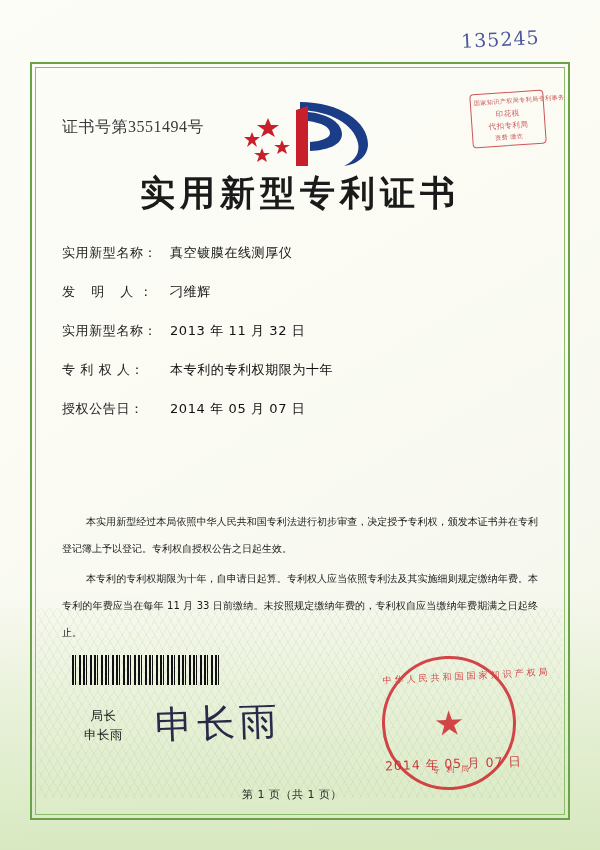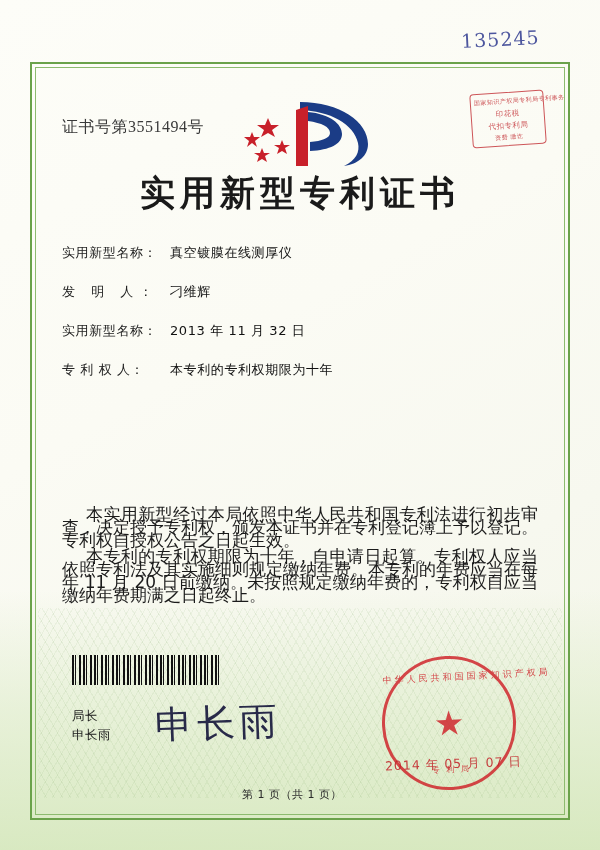--- a/index.html
+++ b/index.html
@@ -146,48 +146,49 @@
     color: #111;
   }
   .w-name .lbl { width: 108px; }
   .w-std .lbl { width: 108px; letter-spacing: 6px; }
 
   .paragraphs {
     position: absolute;
     left: 62px;
     right: 62px;
     top: 508px;
-    font-size: 17px;
-    line-height: 13px;
+    font-size: 10px;
+    line-height: 27px;
     color: #1b1b1b;
     text-align: justify;
   }
   .paragraphs p {
     margin: 0 0 3px 0;
     text-indent: 24px;
   }
   .barcode {
     position: absolute;
     left: 72px;
     top: 655px;
     width: 150px;
     height: 30px;
     background: repeating-linear-gradient(90deg,
       #111 0px, #111 1.6px, transparent 1.6px, transparent 3.2px,
       #111 3.2px, #111 4.2px, transparent 4.2px, transparent 7px,
       #111 7px, #111 9.4px, transparent 9.4px, transparent 11px);
   }
   .director {
     position: absolute;
-    left: 72px;
+    left: 84px;
     top: 706px;
     font-size: 12.5px;
     line-height: 19px;
     color: #1b1b1b;
     letter-spacing: .5px;
+    text-align: center;
   }
   .signature {
     position: absolute;
     left: 155px;
     top: 698px;
     font-family: "DejaVu Serif", serif;
     font-size: 38px;
     color: #14153a;
     letter-spacing: 4px;
     transform: rotate(-2deg);
@@ -292,25 +293,28 @@
     </div>
     <div class="field w-std">
       <span class="lbl">发 明 人：</span><span class="val">刁维辉</span>
     </div>
     <div class="field w-name">
       <span class="lbl">实用新型名称：</span><span class="val">2013 年 11 月 32 日</span>
     </div>
     <div class="field w-name">
       <span class="lbl">专 利 权 人：</span><span class="val">本专利的专利权期限为十年</span>
     </div>
+    <div class="field w-name">
+      <span class="lbl">授权公告日：</span><span class="val">2014 年 05 月 07 日</span>
+    </div>
   </div>
 
   <div class="paragraphs">
     <p>本实用新型经过本局依照中华人民共和国专利法进行初步审查，决定授予专利权，颁发本证书并在专利登记簿上予以登记。专利权自授权公告之日起生效。</p>
-    <p>本专利的专利权期限为十年，自申请日起算。专利权人应当依照专利法及其实施细则规定缴纳年费。本专利的年费应当在每年 11 月 20 日前缴纳。未按照规定缴纳年费的，专利权自应当缴纳年费期满之日起终止。</p>
+    <p>本专利的专利权期限为十年，自申请日起算。专利权人应当依照专利法及其实施细则规定缴纳年费。本专利的年费应当在每年 11 月 33 日前缴纳。未按照规定缴纳年费的，专利权自应当缴纳年费期满之日起终止。</p>
   </div>
 
   <div class="barcode"></div>
 
   <div class="director">
     <div>局长</div>
     <div>申长雨</div>
   </div>
 
   <div class="signature">申长雨</div>

